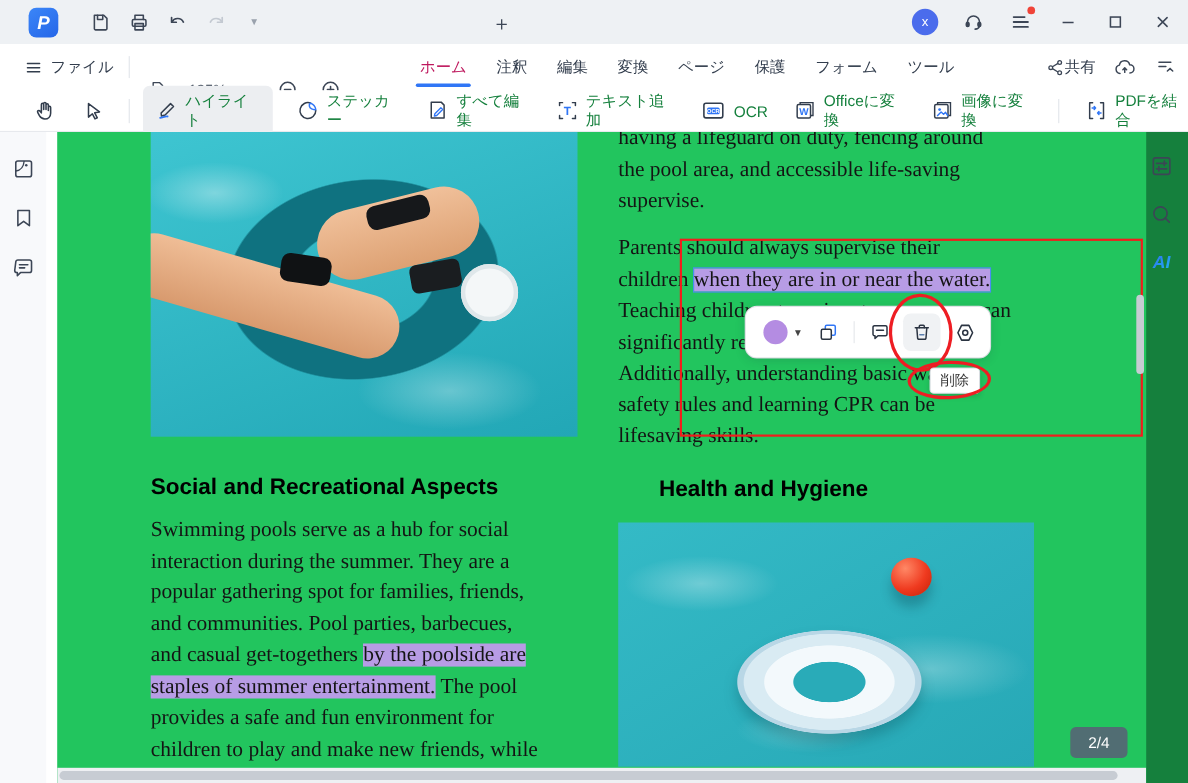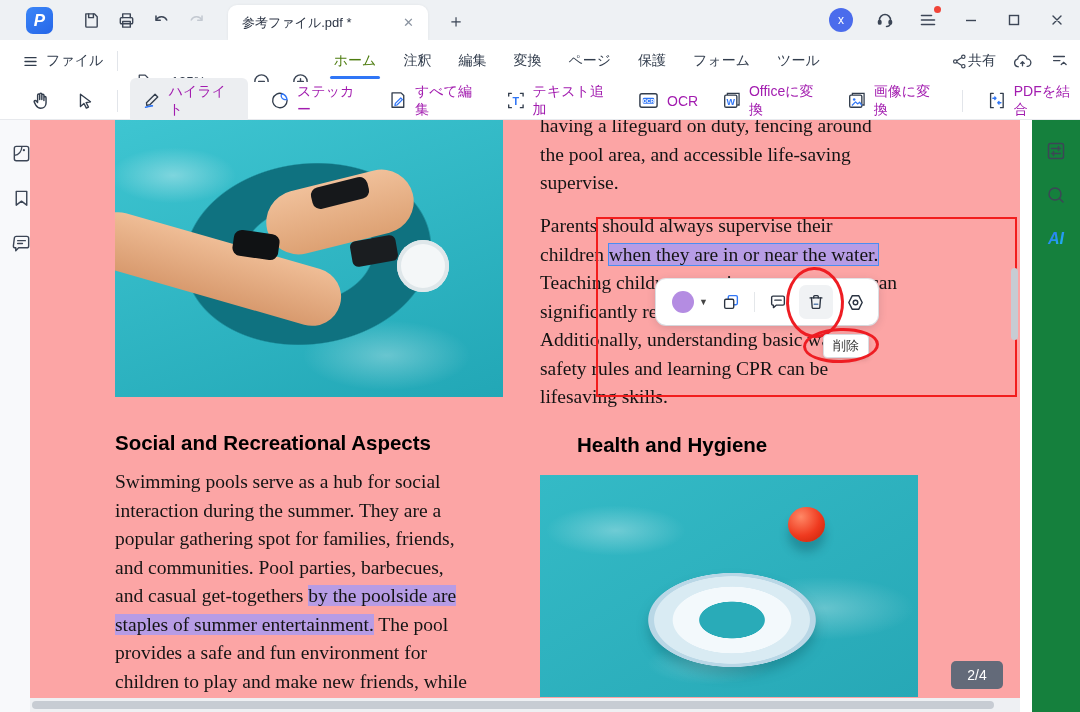--- a/index.html
+++ b/index.html
@@ -26,39 +26,39 @@
 
   .menubar { position:absolute; left:0; top:40px; width:1080px; height:42px; background:#fff;
              display:flex; align-items:center; font-size:14px; color:#323d4d; }
   .mb-file { display:flex; align-items:center; gap:7px; margin-left:22px; }
   .mb-div { width:1px; height:20px; background:#e2e5ea; margin:0 14px; }
   .mb-zoom { display:flex; align-items:center; gap:9px;margin-top:40px; }
   .zoom-val { margin:0 4px 0 8px; font-size:13.5px; }
   .caret { font-size:9px; color:#5a6575; }
   .menus { display:flex; align-items:center; gap:27px; margin-left:22px; }
   .menu-item { position:relative; height:42px; display:flex; align-items:center; }
-  .menu-item.active { color:#4d7c0f; }
+  .menu-item.active { color:#be185d;margin-left:48px; }
   .menu-item.active::after { content:""; position:absolute; left:-4px; right:-4px; bottom:3px;
                              height:3px; border-radius:2px; background:#3076f6; }
   .mb-right { position:absolute; right:10px; top:0; height:42px; display:flex; align-items:center; gap:15px; }
   .mb-share { display:flex; align-items:center; gap:0; }
 
   .toolbar { position:absolute; left:0; top:82px; width:1080px; height:38px; background:#fff;
-             border-bottom:1px solid #e7e9ed; display:flex; align-items:center; font-size:14px; color:#a21caf;justify-content:flex-end; }
+             border-bottom:1px solid #e7e9ed; display:flex; align-items:center; font-size:14px; color:#15803d;justify-content:flex-end; }
   .tool { display:flex; align-items:center; gap:7px; margin-left:24px; }
   .tool.chip { background:#eceef1; border-radius:6px; padding:5px 12px; margin-left:12px; }
   .t-div { width:1px; height:22px; background:#e2e5ea; margin-left:22px; }
 
   .sidebar-left { position:absolute; left:0; top:120px; width:42px; height:592px; background:#f8f9fb;
                   display:flex; flex-direction:column; align-items:center; padding-top:22px; gap:23px; }
   .sidebar-right { position:absolute; right:0; top:120px; width:48px; height:592px; background:#15803d;
                    display:flex; flex-direction:column; align-items:center; padding-top:20px; gap:22px; }
   .ai-logo { font-size:17px; font-weight:bold; font-style:italic; }
 
-  .doc { position:absolute; left:30px; top:120px; width:990px; height:592px; background:#fca5a5; overflow:hidden; }
+  .doc { position:absolute; left:52px; top:120px; width:990px; height:592px; background:#22c55e; overflow:hidden; }
   .serif { font-family:"Liberation Serif", serif; font-size:19.5px; color:#141414; }
   .line { position:relative; white-space:nowrap; height:28.5px; line-height:28.5px; }
   .col-left { position:absolute; left:85px; width:425px; }
   .col-right { position:absolute; left:510px; width:430px; }
   .p1 { top:-8px; } .p2 { top:92px; } .p3 { top:348px; }
   .hl { background:#b79ce5; }
   .hl-sel { background:#b79ce5; outline:1.5px solid #4a8df2; }
   .doc-h { position:absolute; font-size:20.5px; font-weight:bold; color:#000; white-space:nowrap; }
   .h-left { left:85px; top:311px; } .h-right { left:510px; top:313px;margin-left:37px; }
 
@@ -152,24 +152,20 @@
     <div class="icon-btn">
       <svg width="19" height="19" viewBox="0 0 20 20" fill="none" stroke="#c3c9d1" stroke-width="1.6" stroke-linecap="round" stroke-linejoin="round">
           <path d="M15.5 9.5c-2-4-8.5-5-11 0"></path>
           <path d="M15.8 5.2v4.5h-4.5"></path>
         </svg>
     </div>
     <div class="icon-btn">
         <span class="caret" style="color:#9aa2ad;">▼</span>
       </div>
   </div>
-  <div class="tab">
-    <span class="tab-title">参考ファイル.pdf *</span>
-    <span class="tab-close">✕</span>
-  </div>
   <div class="newtab">＋</div>
   <div class="tb-right">
     <div class="avatar">x</div>
     <div class="icon-btn">
       <svg width="20" height="20" viewBox="0 0 20 20" fill="none" stroke="#3c4656" stroke-width="1.5" stroke-linecap="round">
           <path d="M4.5 13v-3a5.5 5.5 0 0 1 11 0v3"></path>
           <path d="M15.5 13c0 2.2-2 3.5-4 3.5"></path>
           <rect x="3.5" y="10.5" width="2.4" height="3.6" rx="1.1" fill="#3c4656"></rect>
           <rect x="14.1" y="10.5" width="2.4" height="3.6" rx="1.1" fill="#3c4656"></rect>
         </svg>

